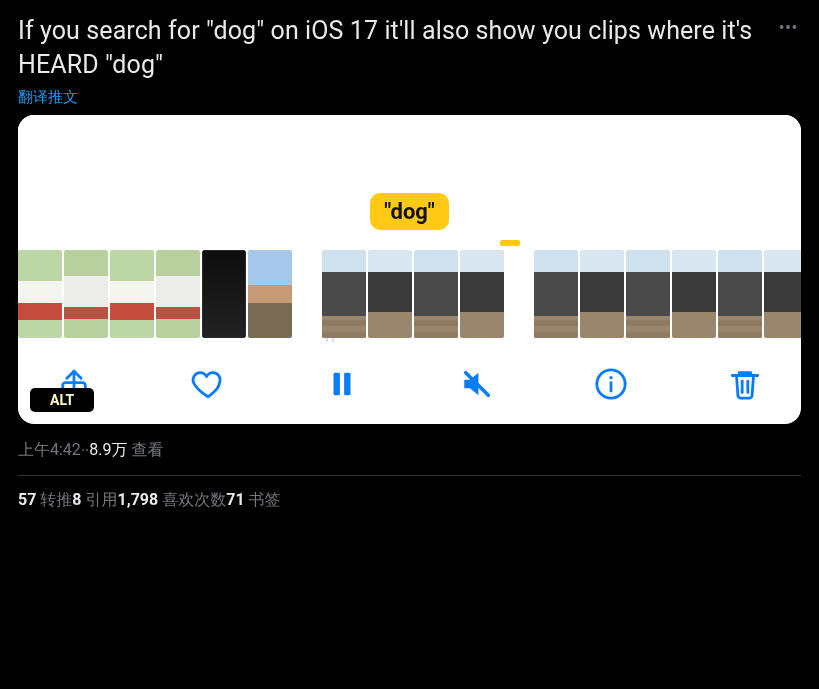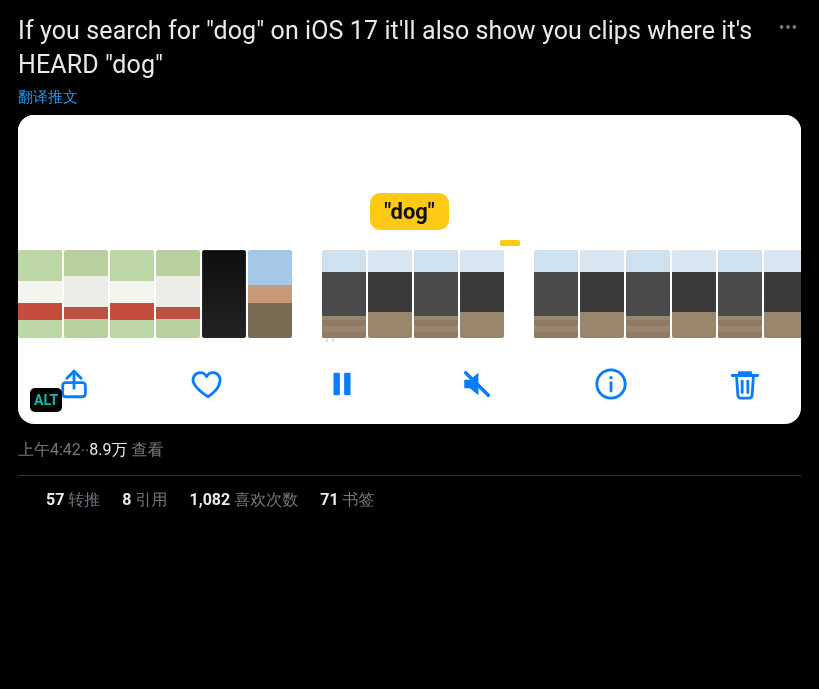--- a/index.html
+++ b/index.html
@@ -146,47 +146,45 @@
     width: 40px;
     height: 40px;
   }
   .ticon svg { width: 34px; height: 34px; }
 
   .alt-badge {
     position: absolute;
     left: 12px;
     bottom: 12px;
     background: #000;
-    color: #14b8a6;
+    color: #fef9c3;
     font-size: 14px;
     font-weight: 700;
-    padding: 4px 4px;
+    padding: 4px 20px;
     border-radius: 5px;
     cursor: pointer;
   }
 
   .meta {
     display: flex;
     align-items: center;
     color: #71767b;
     font-size: 16px;
     margin-top: 16px;
     padding-bottom: 14px;
     border-bottom: 1px solid #2f3336;
   }
   .meta .sep { color: #71767b; }
   .meta strong { color: #e7e9ea; font-weight: 400; }
 
   .stats {
     display: flex;
-    gap: 22px;
     font-size: 16px;
     color: #71767b;
     padding-top: 14px;
-    margin-left: 28px;
   }
   .stats .n { color: #e7e9ea; font-weight: 700; margin-right: 4px; }
   .stat-item { cursor: pointer; }
 </style>
 </head>
 <body>
 
 <div class="tweet">
 
   <div class="more-btn">
@@ -286,17 +284,17 @@
   <div class="meta">
     <span>上午4:42</span>
     <span class="sep">·</span>
     <span class="sep">·</span>
     <span><strong>8.9万</strong> <span>查看</span></span>
   </div>
 
   <div class="stats">
     <span class="stat-item"><span class="n">57</span><span>转推</span></span>
     <span class="stat-item"><span class="n">8</span><span>引用</span></span>
-    <span class="stat-item"><span class="n">1,082</span><span>喜欢次数</span></span>
+    <span class="stat-item"><span class="n">1,798</span><span>喜欢次数</span></span>
     <span class="stat-item"><span class="n">71</span><span>书签</span></span>
   </div>
 
 </div>
 
 </body></html>

